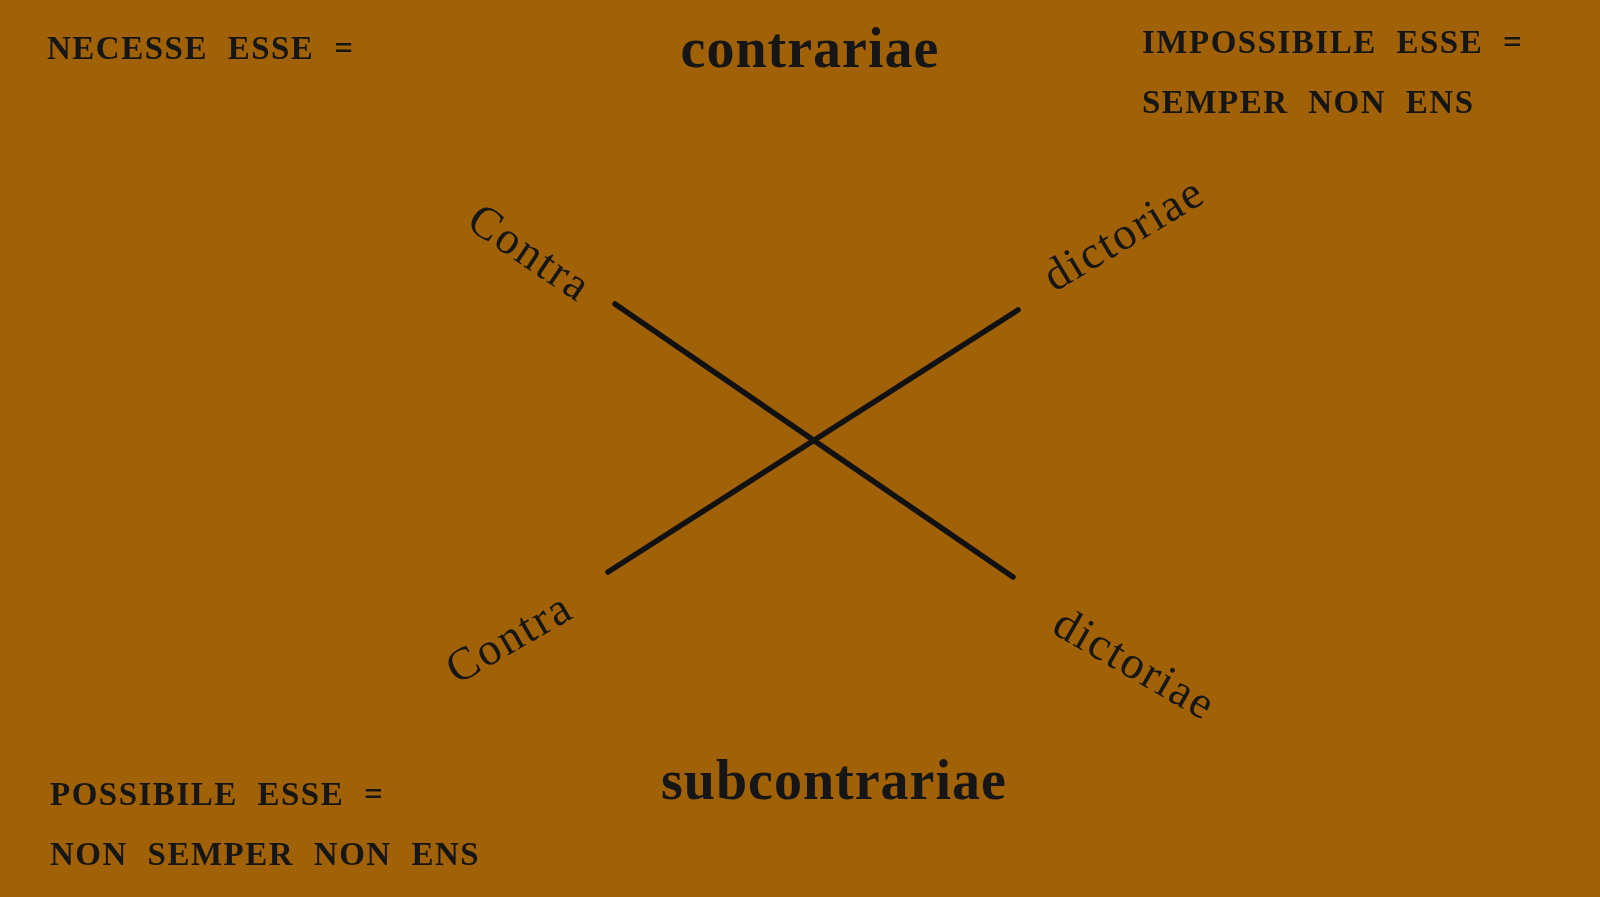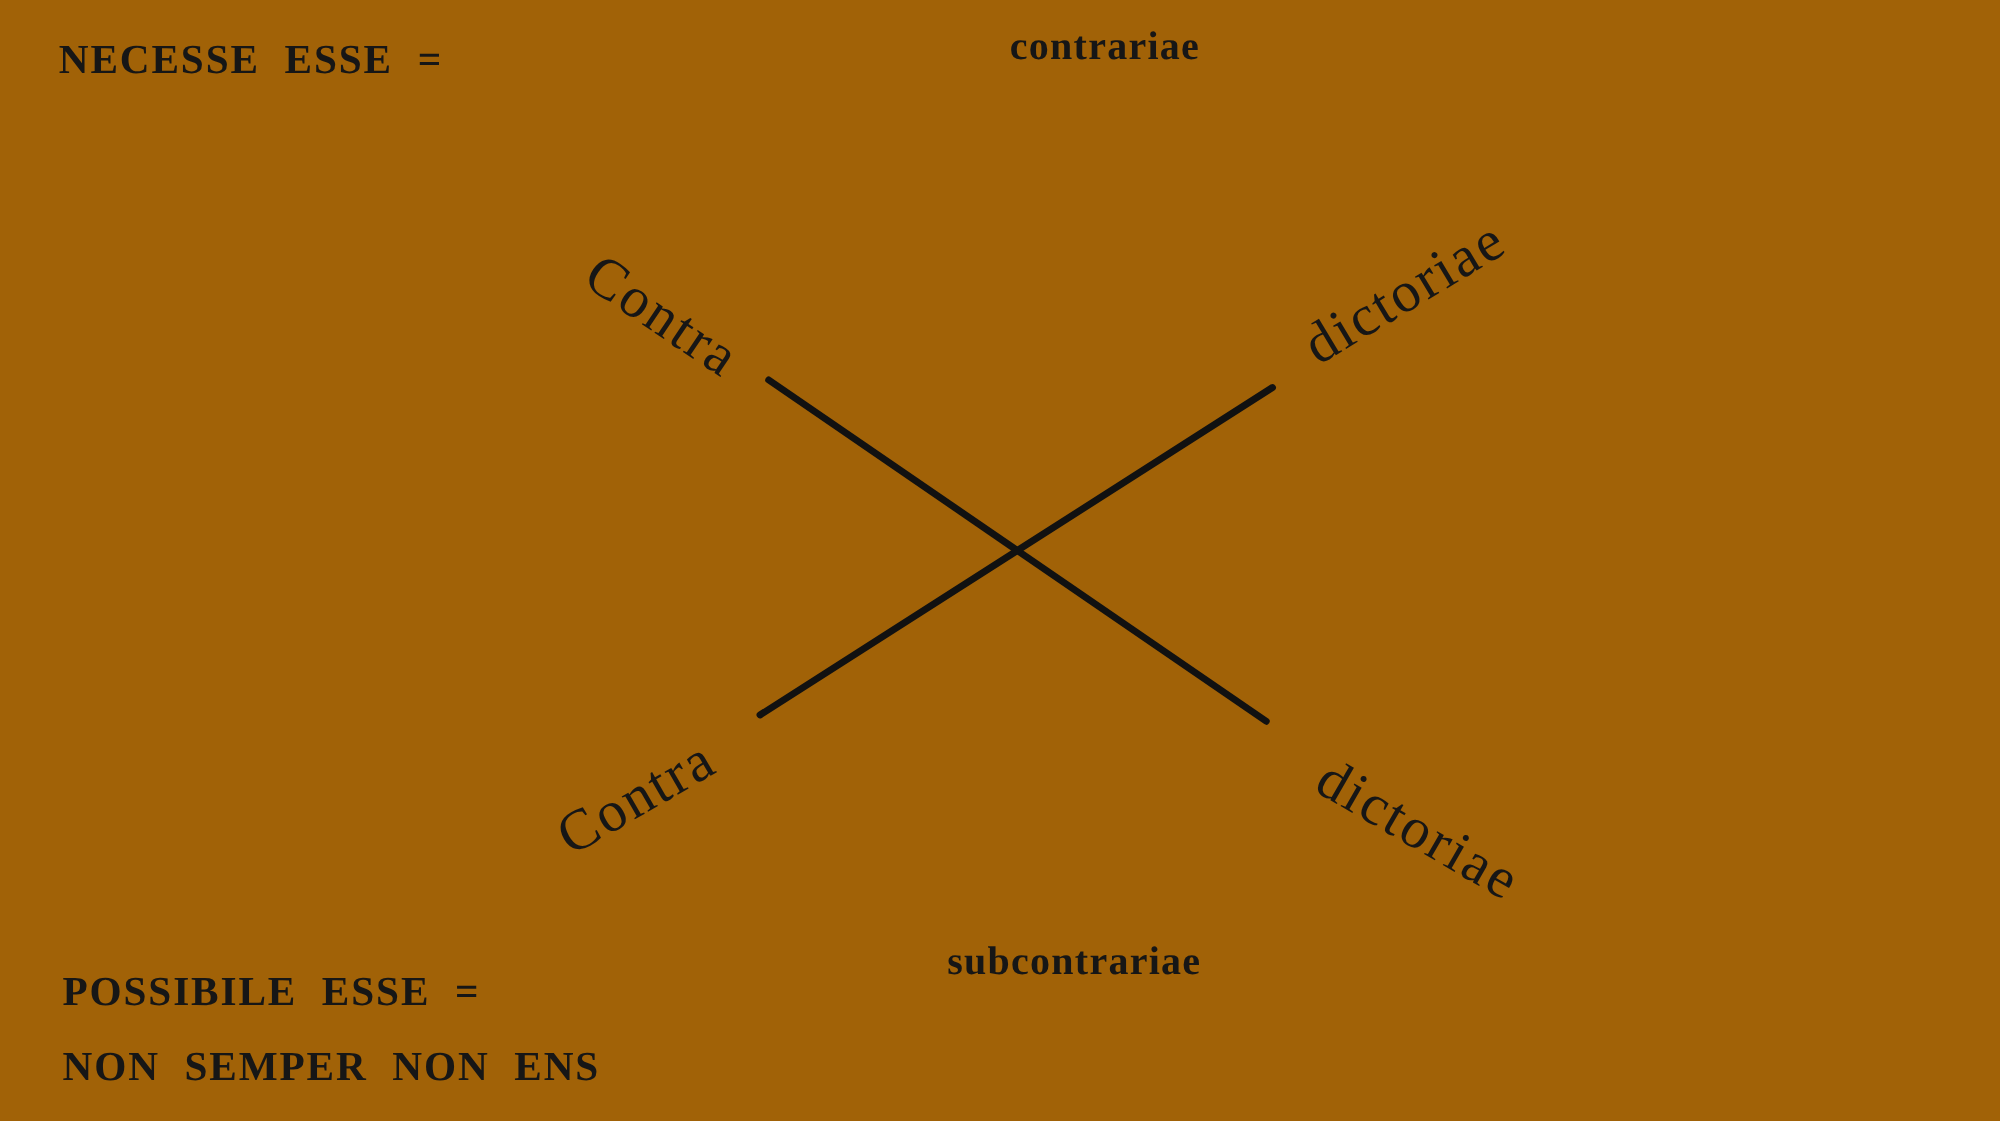--- a/index.html
+++ b/index.html
@@ -29,22 +29,22 @@
   .corner .prop-line { display: block; }
   .tl { left: 47px;  top: 18px; }
   .tr { left: 1142px; top: 12px; }
   .bl { left: 50px;  top: 764px; }
   .br { left: 1150px; top: 742px; }
 
   
   .relation {
     position: absolute;
     width: 300px;
-    text-align: right;
-    font-size: 32px;
+    text-align: center;
+    font-size: 56px;
     line-height: 1;
     font-weight: bold;
     letter-spacing: 1px;
     white-space: nowrap;
   }
   .relation-top    { left: 660px; top: 20px; }
   .relation-bottom { left: 661px; top: 752px; }
 
   
   .diag-label {
@@ -80,20 +80,24 @@
 
   <svg class="lines-svg" viewBox="0 0 1600 897" xmlns="http://www.w3.org/2000/svg">
     <line class="x-line" x1="615" y1="304" x2="1013" y2="577"></line>
     <line class="x-line" x1="608" y1="572" x2="1018" y2="310"></line>
   </svg>
 
   <div class="corner tl">
     <span class="prop-line">NECESSE ESSE =</span>
   </div>
 
+  <div class="corner tr">
+    <span class="prop-line">IMPOSSIBILE ESSE =</span>
+    <span class="prop-line">SEMPER NON ENS</span>
+  </div>
 
   <div class="corner bl">
     <span class="prop-line">POSSIBILE ESSE =</span>
     <span class="prop-line">NON SEMPER NON ENS</span>
   </div>
 
 
   <div class="relation relation-top">contrariae</div>
   <div class="relation relation-bottom">subcontrariae</div>
 

